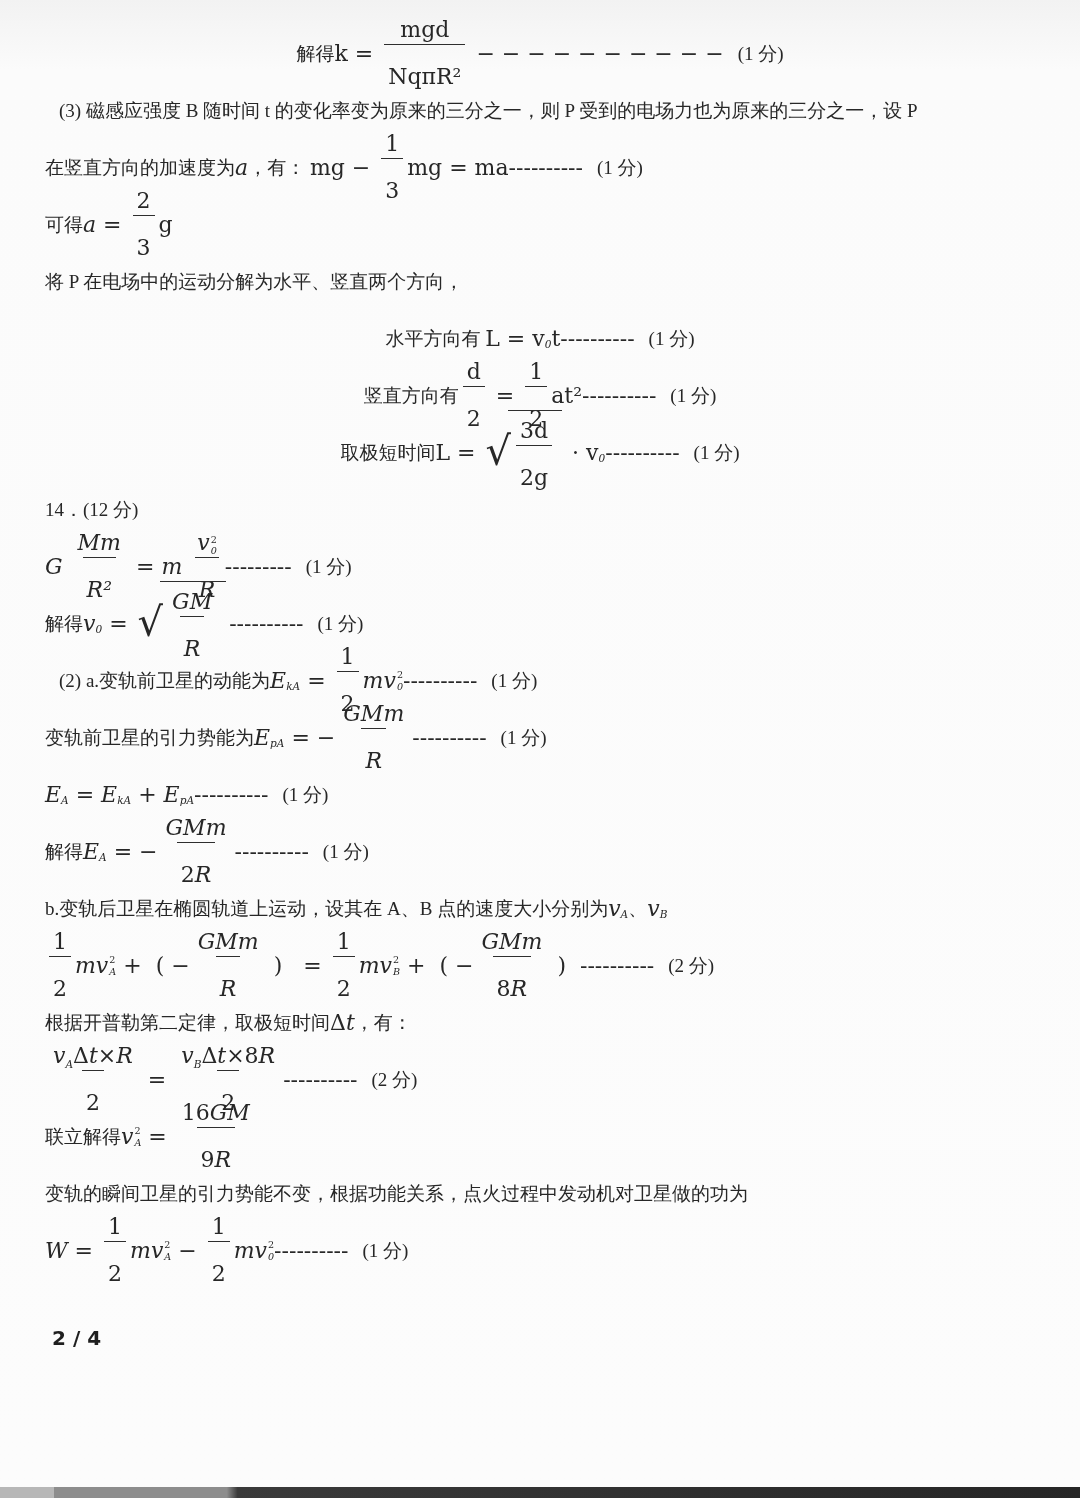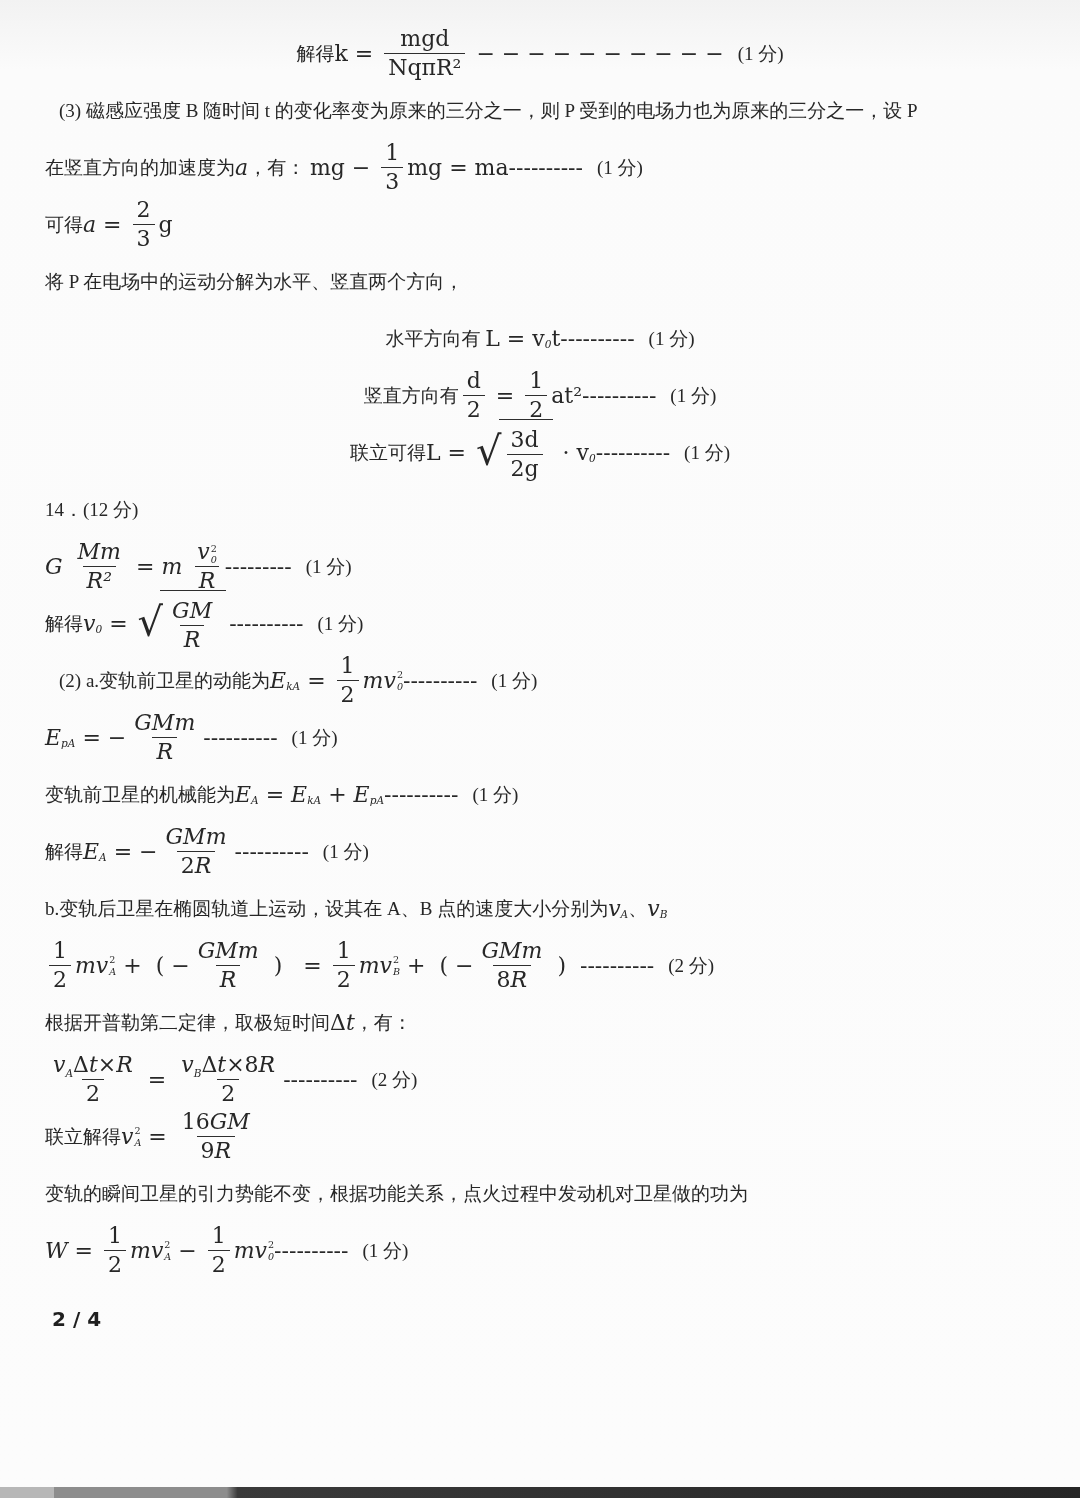--- a/index.html
+++ b/index.html
@@ -30,32 +30,32 @@
     vertical-align:middle;margin-left:1px;
   }
   .seg-ss .ss-sup{font-style:normal;}
   .seg-ss .ss-sub{font-style:italic;}
   .frac{
     display:inline-flex;flex-direction:column;align-items:center;
     font-size:16px;line-height:1.18;margin:4px 4px;
     font-family:"DejaVu Serif","Liberation Serif",serif;vertical-align:middle;
   }
   .frac .num{padding:0 4px 1px;}
-  .frac .den{border-top:1.5px solid #2e2e2e;padding:1px 4px 0;}
+  .frac .den{border-top:1.5px solid #2e2e2e;padding:19px 4px 0;}
   .sqrt{display:inline-flex;align-items:center;margin:0 3px;vertical-align:middle;}
   .sqrt .rad{
     font-size:40px;line-height:0.8;font-family:"DejaVu Serif",serif;
     transform:translateY(-2px);margin-right:-3px;
   }
   .sqrt .sqrt-c{
     border-top:1.7px solid #2e2e2e;padding:3px 6px 0 4px;
     display:inline-flex;
   }
   .footer{
-    padding-left:52px;margin-top:28px;font-size:20px;font-weight:bold;
+    padding-left:52px;margin-top:47px;font-size:20px;font-weight:bold;
     font-family:"DejaVu Sans","Liberation Sans",sans-serif;color:#1f1f1f;
   }
   .bottom-bar{
     position:absolute;left:0;bottom:0;width:100%;height:11px;
     background:linear-gradient(90deg,#b7b7b7 0%,#b7b7b7 5%,#8d8d8d 5%,#8d8d8d 21%,#3a3a3a 22%,#262626 100%);
   }
 </style>
 </head>
 <body>
 
@@ -99,21 +99,21 @@
       </div>
       <div class="line center">
         <span class="seg-t">竖直方向有</span>
         <span class="frac"><span class="num"><span class="seg-m">d</span></span><span class="den"><span class="seg-m">2</span></span></span>
         <span class="seg-m"> = </span>
         <span class="frac"><span class="num"><span class="seg-m">1</span></span><span class="den"><span class="seg-m">2</span></span></span>
         <span class="seg-m">at²----------  </span>
         <span class="seg-t">(1 分)</span>
       </div>
       <div class="line center">
-        <span class="seg-t">联立可得</span>
+        <span class="seg-t">取极短时间</span>
         <span class="seg-m">L = </span>
         <span class="sqrt"><span class="rad">√</span><span class="sqrt-c"><span class="frac"><span class="num"><span class="seg-m">3d</span></span><span class="den"><span class="seg-m">2g</span></span></span></span></span>
         <span class="seg-m"> · v</span>
         <span class="seg-sub">0</span>
         <span class="seg-m">----------  </span>
         <span class="seg-t">(1 分)</span>
       </div>
       <div class="line">
         <span class="seg-t">14．(12 分)</span>
       </div>
@@ -140,29 +140,29 @@
         <span class="seg-i">E</span>
         <span class="seg-sub">kA</span>
         <span class="seg-m"> = </span>
         <span class="frac"><span class="num"><span class="seg-m">1</span></span><span class="den"><span class="seg-m">2</span></span></span>
         <span class="seg-i">mv</span>
         <span class="seg-ss"><span class="ss-sup">2</span><span class="ss-sub">0</span></span>
         <span class="seg-m">----------  </span>
         <span class="seg-t">(1 分)</span>
       </div>
       <div class="line">
+        <span class="seg-t">变轨前卫星的引力势能为</span>
         <span class="seg-i">E</span>
         <span class="seg-sub">pA</span>
         <span class="seg-m"> = −</span>
         <span class="frac"><span class="num"><span class="seg-i">GMm</span></span><span class="den"><span class="seg-i">R</span></span></span>
         <span class="seg-m">----------  </span>
         <span class="seg-t">(1 分)</span>
       </div>
       <div class="line">
-        <span class="seg-t">变轨前卫星的机械能为</span>
         <span class="seg-i">E</span>
         <span class="seg-sub">A</span>
         <span class="seg-m"> = </span>
         <span class="seg-i">E</span>
         <span class="seg-sub">kA</span>
         <span class="seg-m"> + </span>
         <span class="seg-i">E</span>
         <span class="seg-sub">pA</span>
         <span class="seg-m">----------  </span>
         <span class="seg-t">(1 分)</span>

